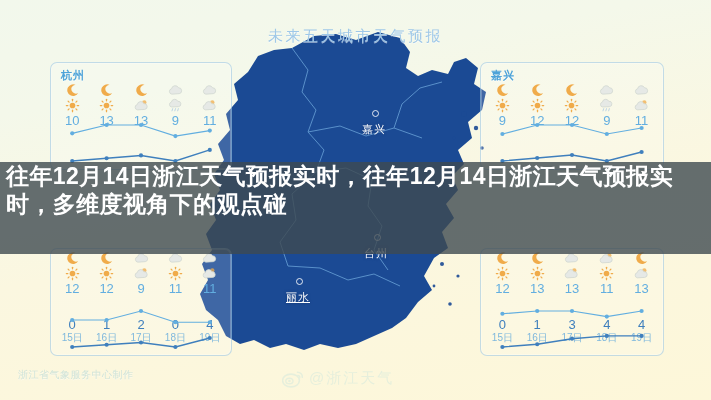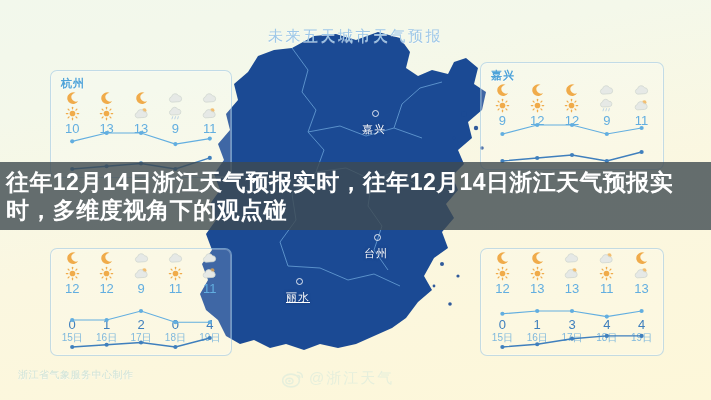--- a/index.html
+++ b/index.html
@@ -36,21 +36,21 @@
     text-shadow:0 1px 0 rgba(255,255,255,.6);
   }
 
   
   .card{
     position:absolute; width:182px; height:108px;
     border:1px solid rgba(150,195,225,.55); border-radius:7px;
     background:rgba(255,255,255,.16);
     box-shadow:0 0 0 1px rgba(255,255,255,.25) inset;
   }
-  .card.tl{ left:50px;  top:62px;margin-top:8px; }
+  .card.tl{ left:50px;  top:62px; }
   .card.bl{ left:50px;  top:248px; }
   .card.tr{ left:480px; top:62px; }
   .card.br{ left:480px; top:248px; }
   .card.tr, .card.br{ width:184px; }
 
   .card-city{
     position:absolute; left:10px; top:5px; font-size:11px; color:#4ea3d8;
     letter-spacing:1px; font-weight:bold; text-shadow:0 1px 0 rgba(255,255,255,.7);
   }
 
@@ -74,23 +74,23 @@
     line-height:1.45; letter-spacing:.5px; text-shadow:0 1px 0 rgba(255,255,255,.5);
   }
   .wm-weibo{
     position:absolute; left:282px; bottom:12px; display:flex; align-items:center; gap:5px;
     color:#e6efdc; font-size:15px; letter-spacing:2px;
   }
   .wm-weibo svg{ display:block; }
 
   
   .overlay{
-    position:absolute; left:0; right:0; top:162px; height:68px;
+    position:absolute; left:0; right:0; top:162px; height:92px;
     background:rgba(62,74,80,.80);
-    display:flex; align-items:center; justify-content:center;
+    display:flex; justify-content:center;
   }
   .overlay-text{
     color:#ffffff; font-size:23px; font-weight:bold; line-height:1.22;
     letter-spacing:.4px; text-align:left; width:100%; padding:0 6px;
     word-break:break-all;
   }
 </style>
 </head>
 <body>
 

